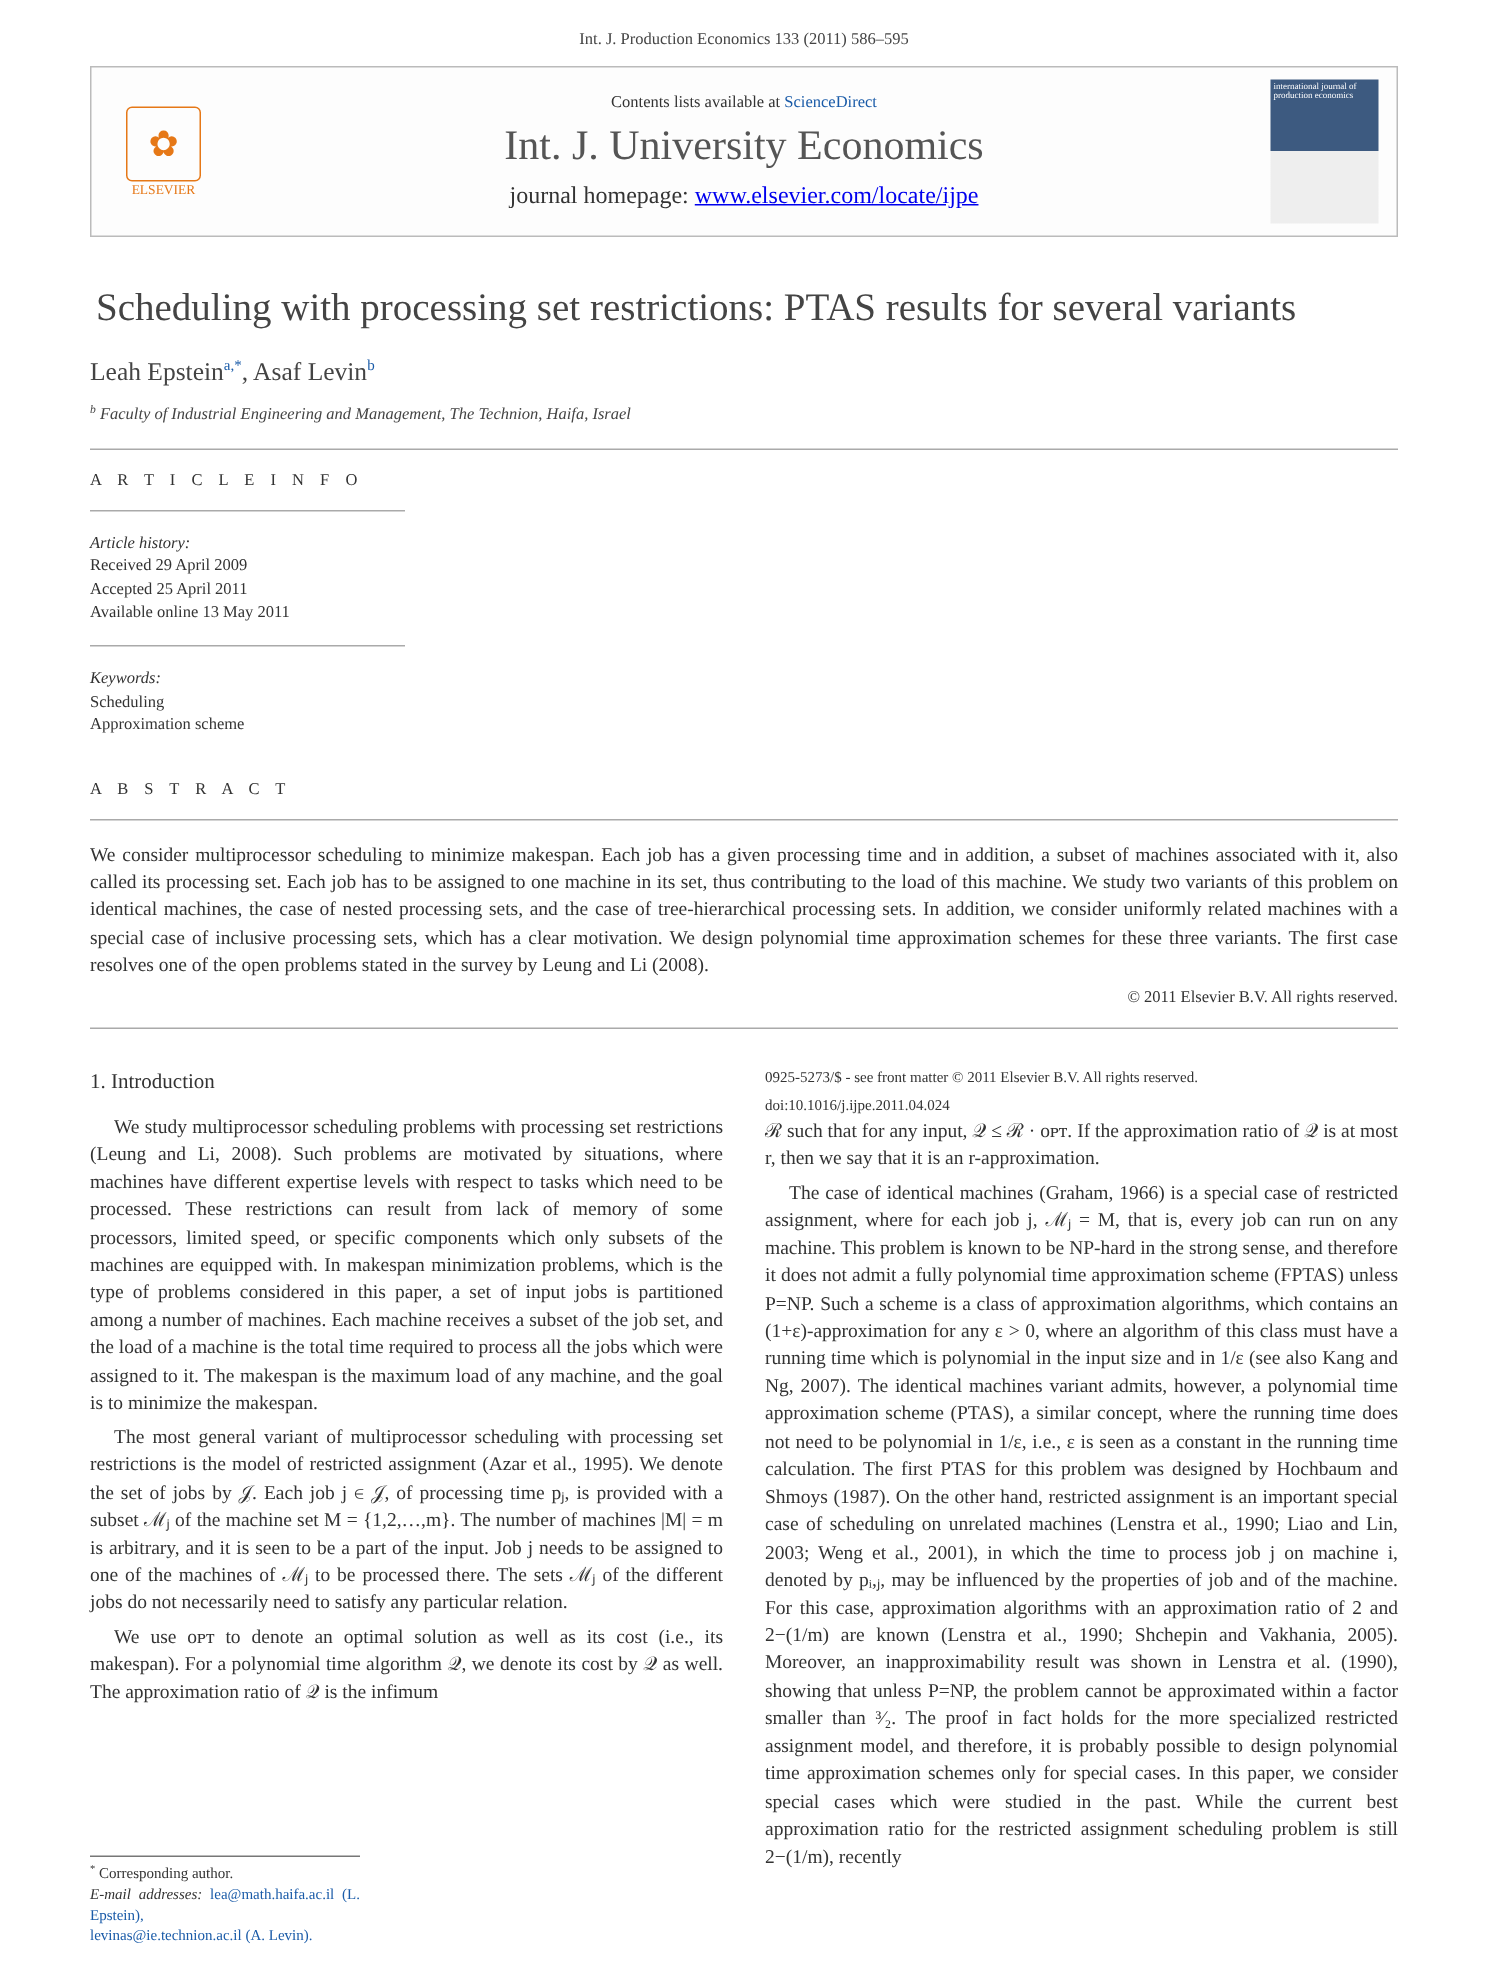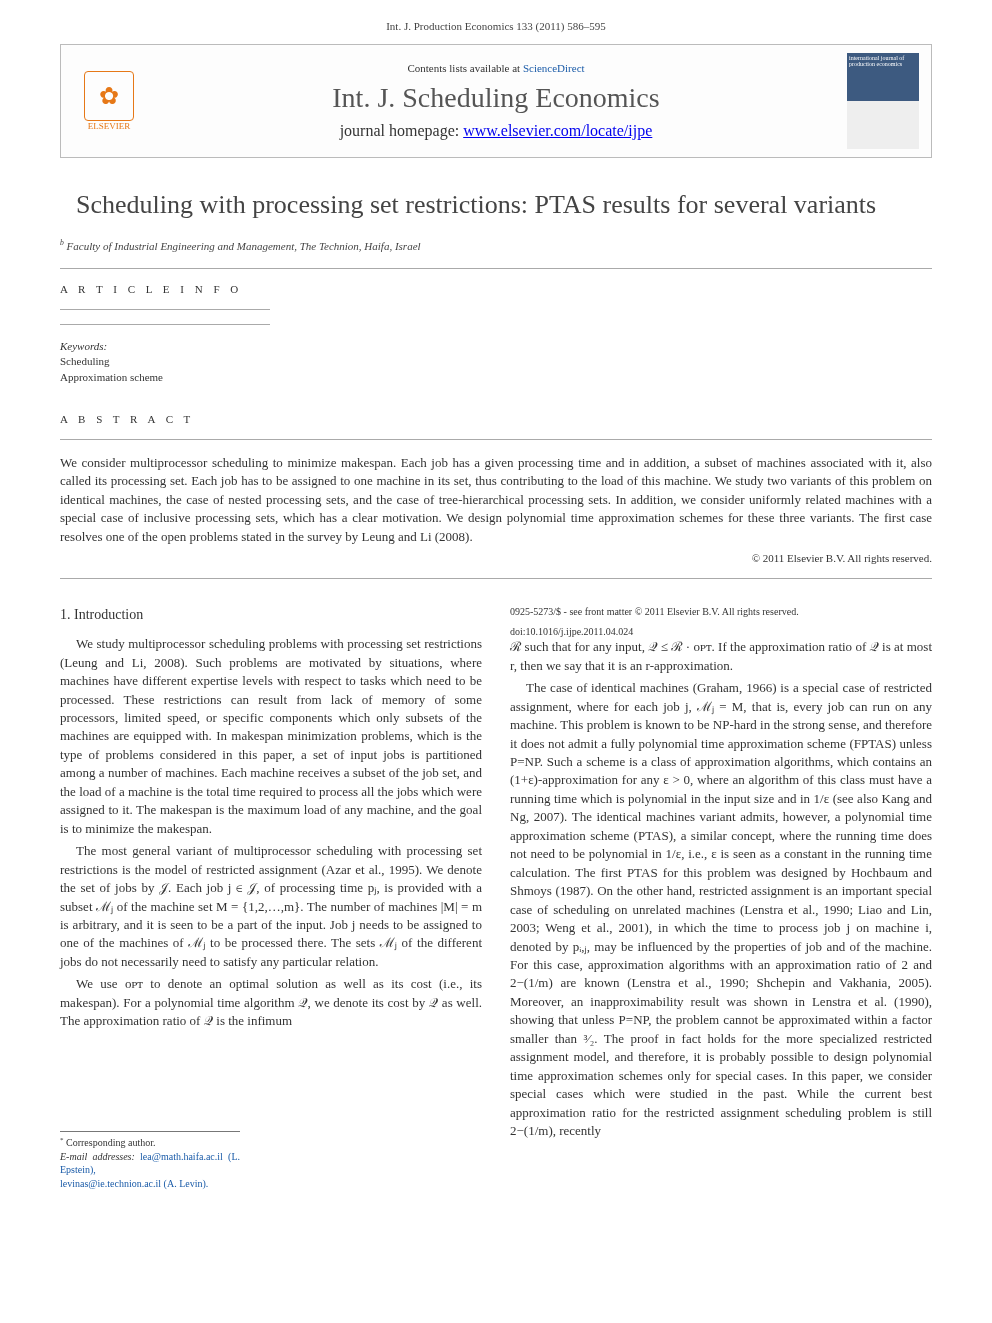--- a/index.html
+++ b/index.html
@@ -77,21 +77,21 @@
     background: linear-gradient(to bottom, #3d5a80 50%, #eee 50%);
     font-size: 6px;
     color: white;
     padding: 2px;
     box-sizing: border-box;
   }
   .article-title {
     font-size: 26px;
     color: #444;
     font-weight: normal;
-    margin: 20px 16px 16px;
+    margin: 20px 4px 16px;
     line-height: 1.3;
   }
   .authors {
     font-size: 17px;
     color: #444;
     margin-bottom: 10px;
   }
   .authors sup { font-size: 10px; color: #1a5ba8; }
   .star { color: #1a5ba8; }
   .affiliations {
@@ -193,40 +193,49 @@
   <div class="header-box">
     <div class="logo-placeholder">
       <div class="logo-tree">✿</div>
       <div>ELSEVIER</div>
     </div>
     <div class="header-center">
       <div class="contents-link">
         <span>Contents lists available at</span>
         <a href="#">ScienceDirect</a>
       </div>
-      <div class="journal-name">Int. J. Scheduling Economics</div>
+      <div class="journal-name">Int. J. University Economics</div>
       <div class="homepage-link">
         <span style="color:#333">journal homepage:</span>
         <a href="#">www.elsevier.com/locate/ijpe</a>
       </div>
     </div>
     <div class="cover-thumb">international journal of production economics</div>
   </div>
 
   <h1 class="article-title">Scheduling with processing set restrictions: PTAS results for several variants</h1>
 
+  <div class="authors">
+    <span>Leah Epstein</span><sup>a,</sup><sup class="star">*</sup><span>, </span><span>Asaf Levin</span><sup>b</sup>
+  </div>
 
   <div class="affiliations"><sup>b</sup> <span>Faculty of Industrial Engineering and Management, The Technion, Haifa, Israel</span></div>
 
   <hr class="sep">
 
   <div class="info-abs-row">
     <div class="info-col">
       <div class="section-label">A R T I C L E   I N F O</div>
       <hr class="sep">
+      <div class="info-text">
+        <em>Article history:</em><br>
+        <span>Received 29 April 2009</span><br>
+        <span>Accepted 25 April 2011</span><br>
+        <span>Available online 13 May 2011</span>
+      </div>
       <hr class="sep">
       <div class="info-text">
         <em>Keywords:</em><br>
         <span>Scheduling</span><br>
         <span>Approximation scheme</span>
       </div>
     </div>
     <div class="abs-col">
       <div class="section-label">A B S T R A C T</div>
       <hr class="sep">

